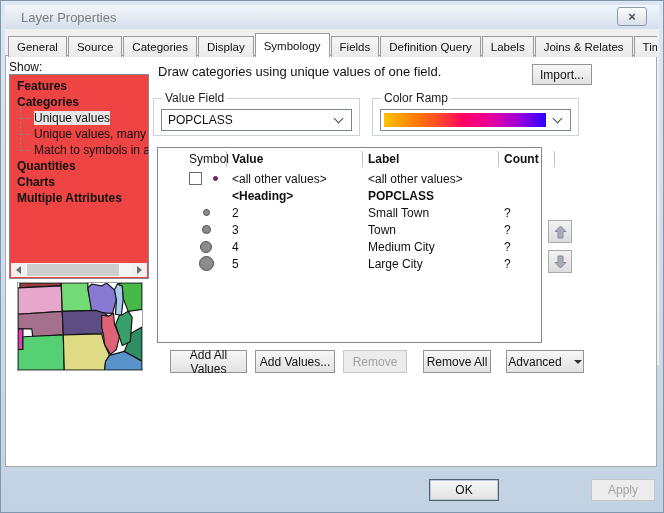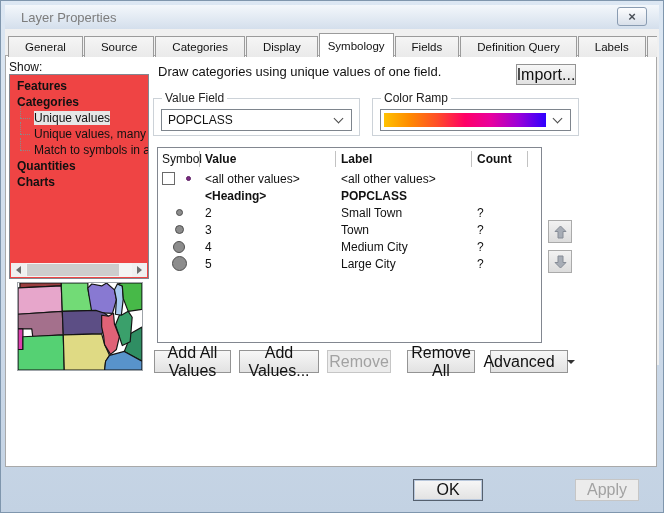--- a/index.html
+++ b/index.html
@@ -29,21 +29,21 @@
     cursor:default;
   }
   .close-glyph { color:#4a4f57; font-weight:bold; font-size:13px; line-height:1; }
 
   
   .tabstrip {
     position:absolute; left:3px; top:28px; display:flex; align-items:flex-end;
     z-index:3; width:649px; overflow:hidden; white-space:nowrap;
   }
   .tab {
-    height:21px; padding:0 16px; display:flex; align-items:center;
+    height:21px; padding:0 8px; display:flex; align-items:center;
     background:linear-gradient(#f5f5f5,#eaeaea);
     border:1px solid #9b9b9b; border-bottom:none; margin-right:1px;
     font-size:11.5px; color:#111;
   }
   .tab.active {
     height:25px; background:#fff; margin-bottom:-1px; z-index:4; position:relative;
     padding:0 8px;
   }
 
   .tabpage {
@@ -80,22 +80,22 @@
   .map-preview {
     position:absolute; left:11px; top:226px; width:126px; height:89px;
     border:1px solid #9fa4a9; background:#fff;
   }
   .map-preview svg { display:block; width:100%; height:100%; }
 
   
   .draw-heading { position:absolute; left:152px; top:8px; font-weight:normal; font-size:13px; }
   .btn {
     border:1px solid #949494; background:linear-gradient(#f7f7f7,#e2e2e2);
-    font-family:"Liberation Sans", sans-serif; font-size:16px; color:#111;
-    display:flex; align-items:center; justify-content:center; cursor:default;
+    font-family:"Liberation Sans", sans-serif; font-size:12px; color:#111;
+    display:flex; align-items:center; justify-content:center; cursor:default;margin-left:16px;
   }
   .import-btn { position:absolute; left:510px; top:8px; width:60px; height:21px; }
 
   .groupbox { position:absolute; border:1px solid #ccd2d8; }
   .gb-label { position:absolute; top:-8px; left:8px; background:#fff; padding:0 3px; font-size:12px; color:#222; }
   .gb-valuefield { left:147px; top:42px; width:207px; height:38px; }
   .gb-colorramp  { left:366px; top:42px; width:207px; height:38px; }
 
   .combo {
     position:absolute; left:7px; top:10px; right:7px; height:22px;
@@ -105,21 +105,21 @@
   .chev {
     width:7px; height:7px; border-right:1.6px solid #4a4a4a; border-bottom:1.6px solid #4a4a4a;
     transform:rotate(45deg); margin-right:9px; margin-top:-3px;
   }
   .ramp-swatch { position:absolute; left:3px; top:3px; bottom:3px; right:24px; }
   .ramp-swatch svg { display:block; width:100%; height:100%; }
 
   
   .values-table {
     position:absolute; left:151px; top:91px; width:385px; height:196px;
-    background:#fff; border:1px solid #828790;
+    background:#fff; border:1px solid #828790;padding-left:27px;
   }
   .thead { display:grid; grid-template-columns:42px 136px 136px 56px 1fr; height:22px; align-items:center; }
   .th { height:16px; line-height:16px; border-right:1px solid #c2c2c2; padding-left:5px; font-weight:bold; }
   .th.sym { font-weight:normal; padding-left:4px; }
   .th.last { border-right:none; }
   .trow { display:grid; grid-template-columns:42px 136px 136px 56px 1fr; height:17px; align-items:center; }
   .td { padding-left:5px; white-space:nowrap; overflow:hidden; }
   .td.bold { font-weight:bold; }
   .symcell { display:flex; align-items:center; justify-content:flex-start; padding-left:4px; height:100%; }
   .symcell.center { justify-content:center; padding-left:0; }
@@ -187,20 +187,21 @@
 
       <div class="show-tree">
         <div style="height:3px"></div>
         <div class="tree-item"><span class="lbl">Features</span></div>
         <div class="tree-item"><span class="lbl">Categories</span></div>
         <div class="tree-item child"><span class="lbl selected">Unique values</span></div>
         <div class="tree-item child"><span class="lbl">Unique values, many</span></div>
         <div class="tree-item child"><span class="lbl">Match to symbols in a</span></div>
         <div class="tree-item"><span class="lbl">Quantities</span></div>
         <div class="tree-item"><span class="lbl">Charts</span></div>
+        <div class="tree-item"><span class="lbl">Multiple Attributes</span></div>
         <div class="tree-hscroll">
           <div class="hs-btn">
               <div class="tri-left"></div>
             </div>
           <div class="hs-thumb"></div>
           <div style="flex:1"></div>
           <div class="hs-btn">
               <div class="tri-right"></div>
             </div>
         </div>

